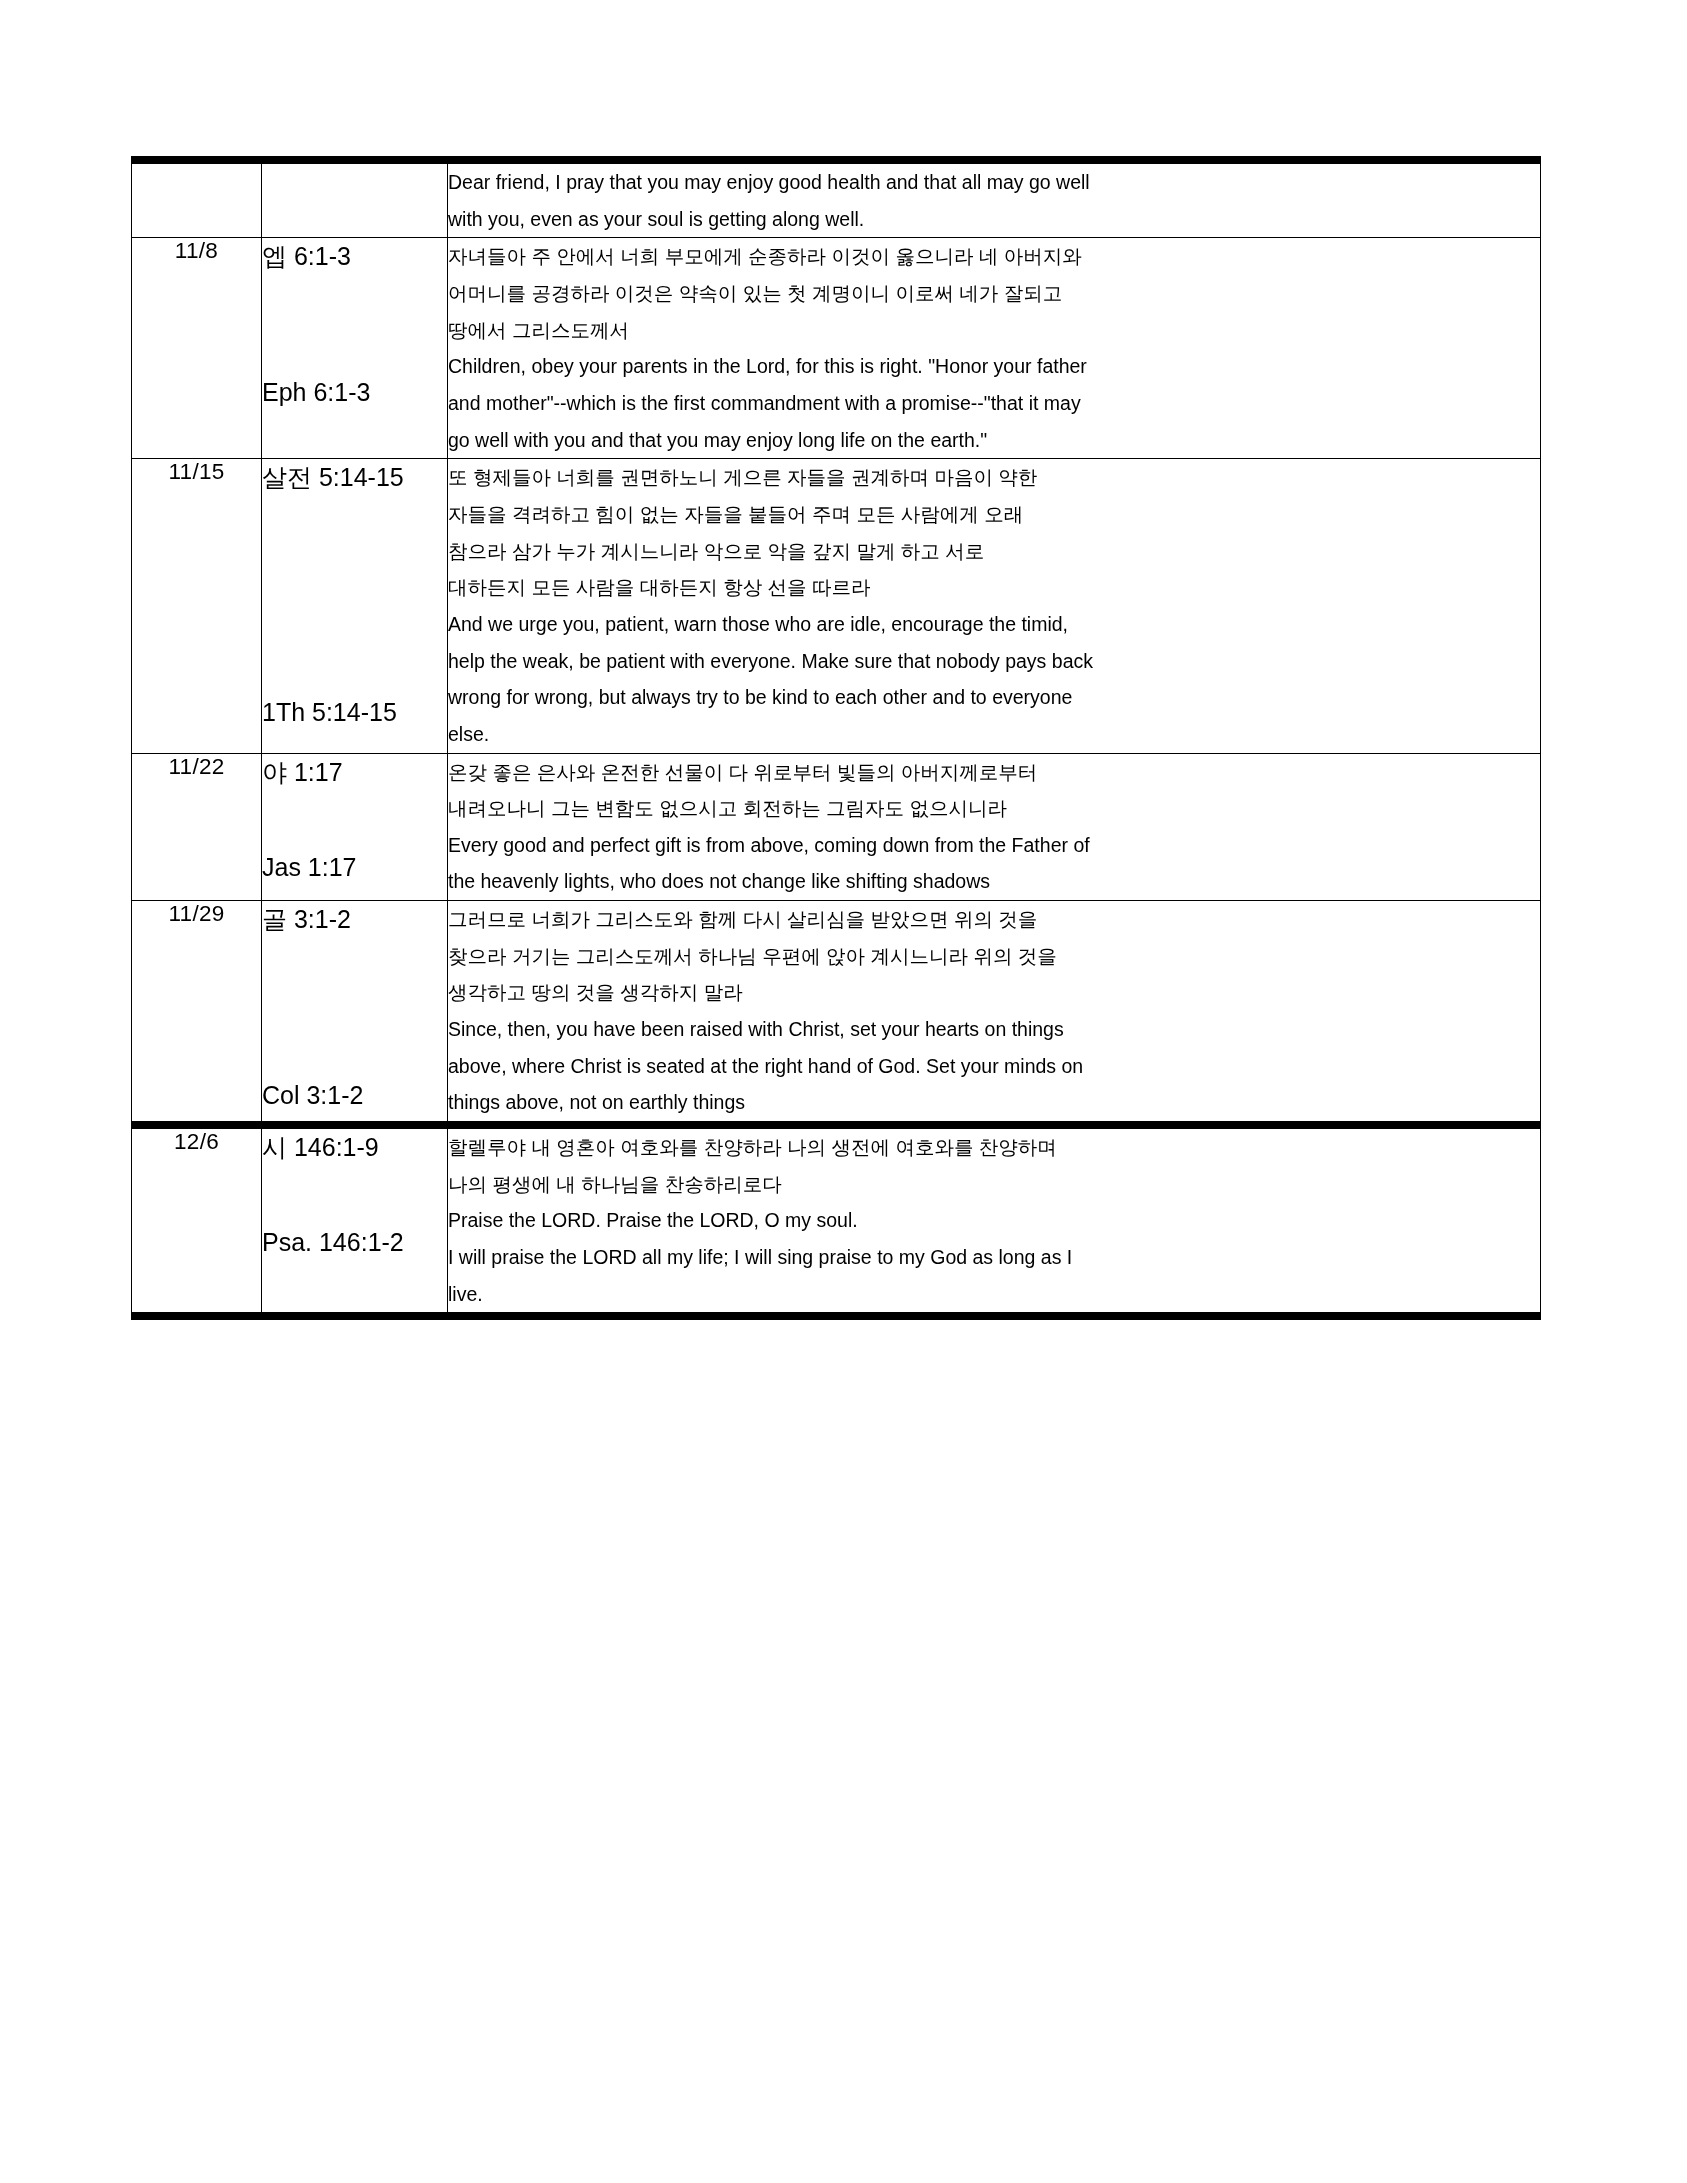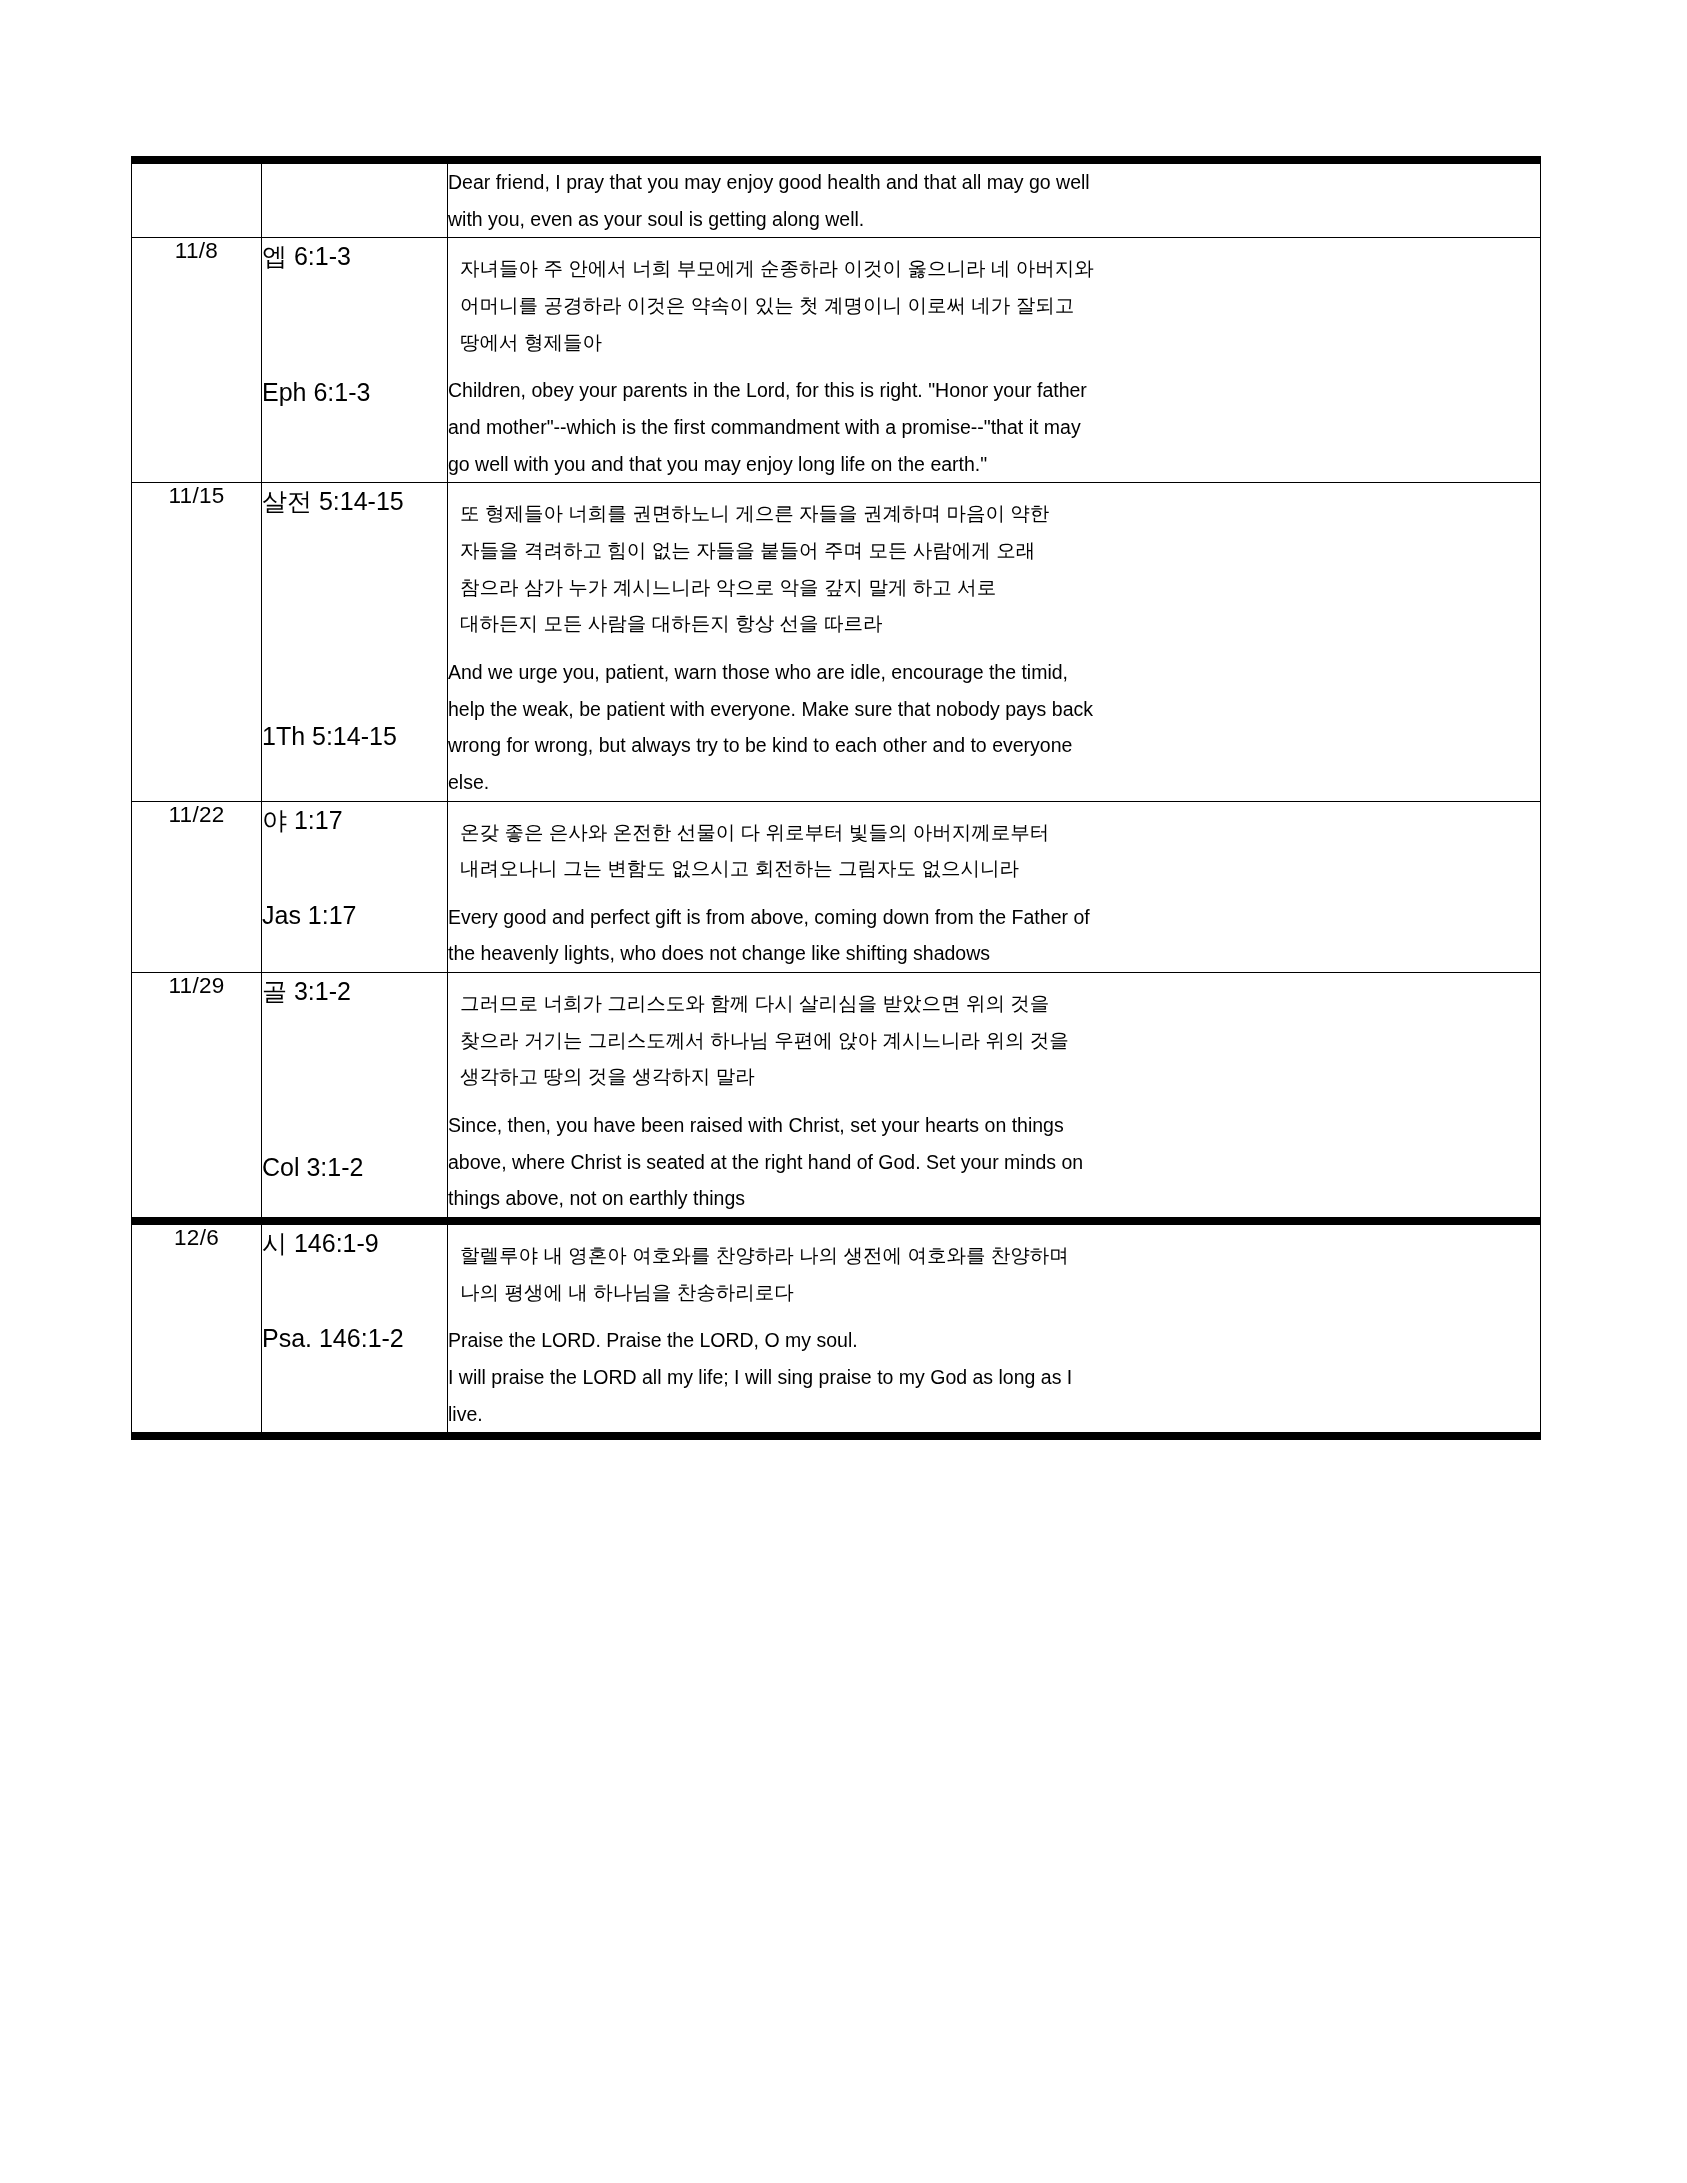--- a/index.html
+++ b/index.html
@@ -72,21 +72,21 @@
 
   .text-cell {
     padding: 13.2px 17px 17px 14.6px;
     font-size: 19.5px;
     line-height: 1.88;
   }
 
   .ko-block {
     text-align: justify;
     text-justify: inter-character;
-    margin: 12px;
+    margin: 0;
   }
   .ko-block p {
     margin: 0;
   }
 
   .en-block {
     text-align: justify;
     margin: 0;
   }
   .en-block p {
@@ -134,21 +134,21 @@
         <td class="date-cell">11/8</td>
         <td class="ref-cell">
           <span class="ref-ko">엡 6:1-3</span>
           <div class="ref-gap-a"></div>
           <span class="ref-en">Eph 6:1-3</span>
         </td>
         <td class="text-cell pad-bottom-lg">
           <div class="ko-block">
             <p>자녀들아 주 안에서 너희 부모에게 순종하라 이것이 옳으니라 네 아버지와</p>
             <p>어머니를 공경하라 이것은 약속이 있는 첫 계명이니 이로써 네가 잘되고</p>
-            <p>땅에서 형제들아</p>
+            <p>땅에서 그리스도께서</p>
           </div>
           <div class="en-block">
             <p>Children, obey your parents in the Lord, for this is right. "Honor your father</p>
             <p>and mother"--which is the first commandment with a promise--"that it may</p>
             <p>go well with you and that you may enjoy long life on the earth."</p>
           </div>
         </td>
       </tr>
 
       <tr>

